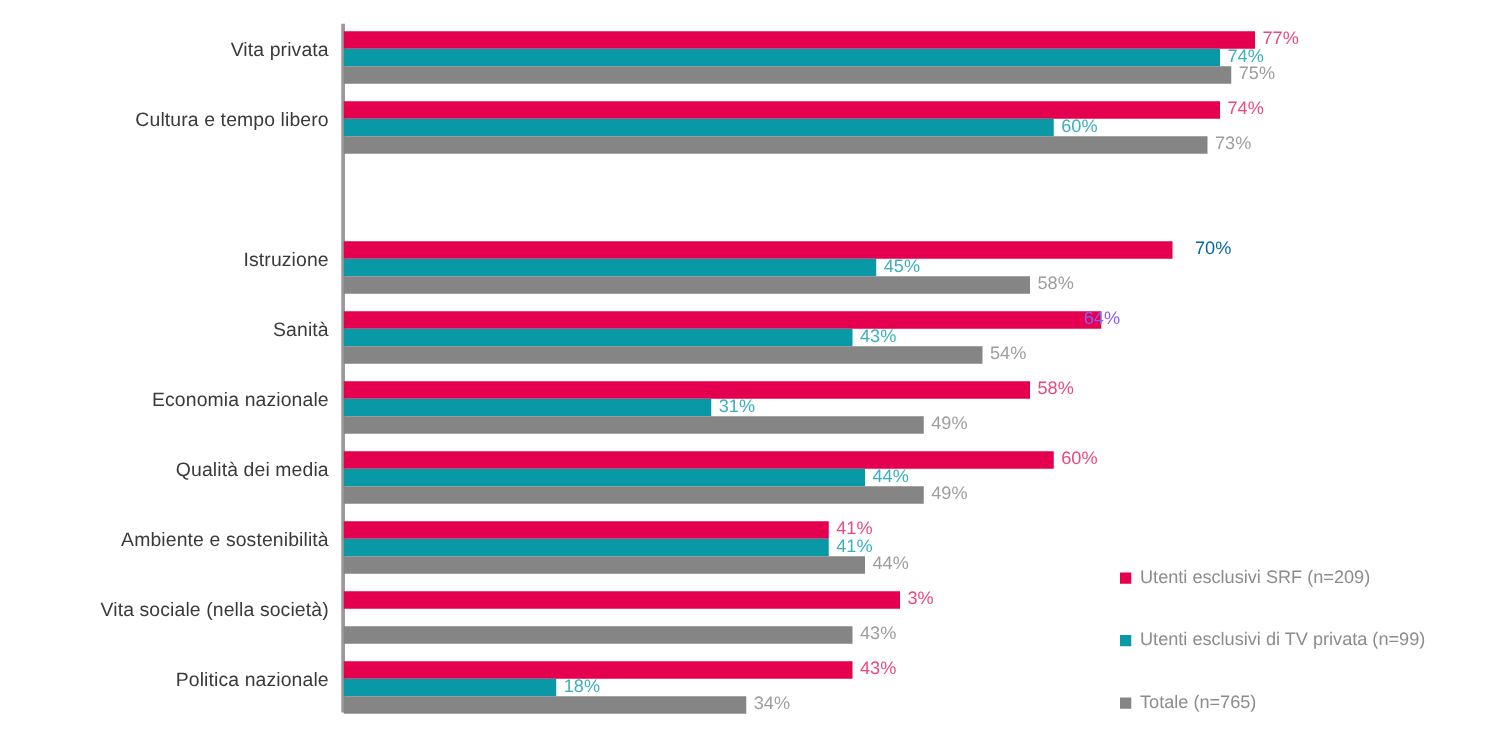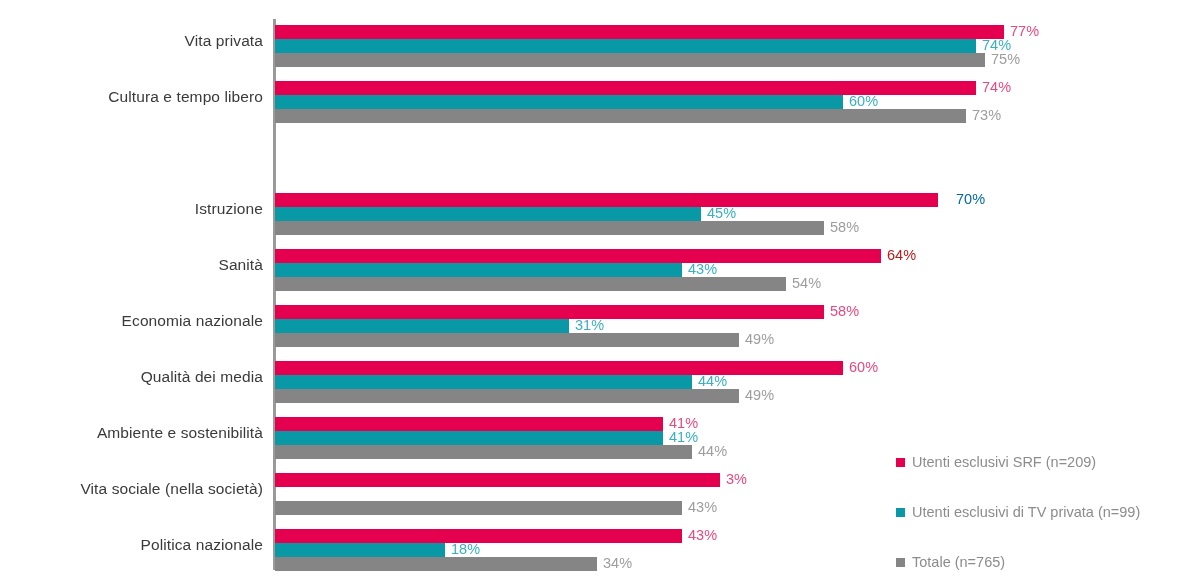--- a/index.html
+++ b/index.html
@@ -165,21 +165,21 @@
         </div>
         <div class="bar-row" style="top: 34px; width: 925px;">
           <div class="bar bar-totale" title="Istruzione – Totale (n=765): 58%" style="width: 549px; background: rgb(133, 133, 133);"></div>
           <span class="bar-value val-totale" style="left: 555px; color: rgb(157, 157, 157);">58%</span>
         </div>
       </div>
       <div class="cat-group" style="top: 243px;">
         <div class="cat-label">Sanità</div>
         <div class="bar-row" style="top: 6px; width: 925px;">
           <div class="bar bar-srf" title="Sanità – Utenti esclusivi SRF (n=209): 64%" style="width: 606px; background: rgb(228, 0, 79);"></div>
-          <span class="bar-value val-srf" style="left: 612px; color: #b91c1c;">64%</span>
+          <span class="bar-value val-srf" style="left: 592px; color: #8b5cf6;">64%</span>
         </div>
         <div class="bar-row" style="top: 20px; width: 925px;">
           <div class="bar bar-tv" title="Sanità – Utenti esclusivi di TV privata (n=99): 43%" style="width: 407px; background: rgb(8, 152, 166);"></div>
           <span class="bar-value val-tv" style="left: 413px; color: rgb(58, 176, 189);">43%</span>
         </div>
         <div class="bar-row" style="top: 34px; width: 925px;">
           <div class="bar bar-totale" title="Sanità – Totale (n=765): 54%" style="width: 511px; background: rgb(133, 133, 133);"></div>
           <span class="bar-value val-totale" style="left: 517px; color: rgb(157, 157, 157);">54%</span>
         </div>
       </div>

